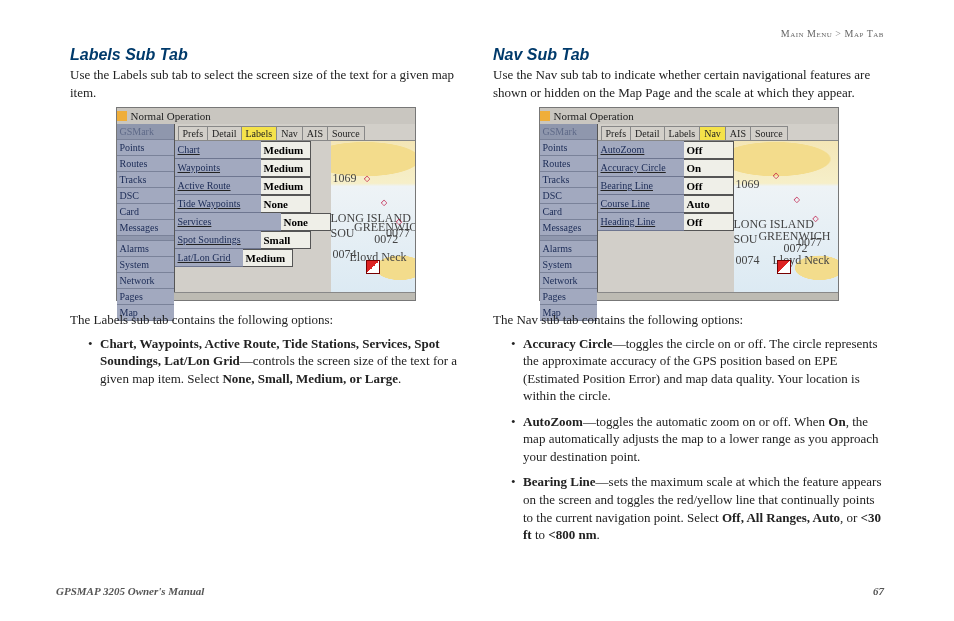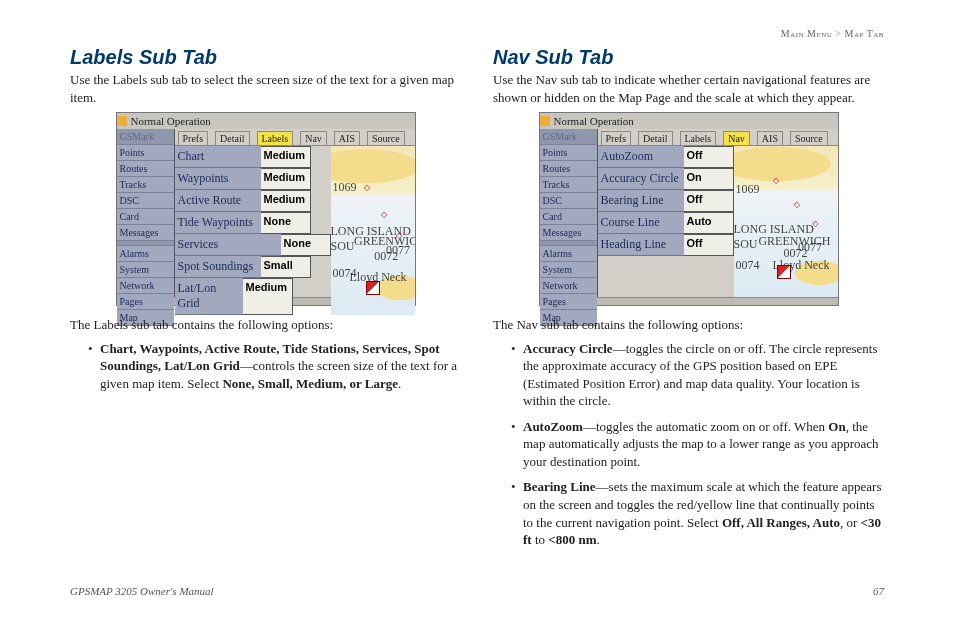--- a/index.html
+++ b/index.html
@@ -29,21 +29,21 @@
     margin-top: 18px;
   }
   .col {
     flex: 1;
     min-width: 0;
   }
   h3.subtab {
     font-family: Arial, Helvetica, sans-serif;
     font-weight: bold;
     font-style: italic;
-    font-size: 20px;
+    font-size: 16px;
     color: #003a6b;
     margin-bottom: 2px;
   }
   p { line-height: 1.35; margin-bottom: 6px; }
   .fig-wrap { text-align: center; margin: 6px 0 10px 0; }
   .fig {
     display: inline-block;
     width: 300px;
     border: 1px solid #777;
     background: #d2cfc9;
@@ -80,56 +80,57 @@
     background: #a2a9bf;
     font-family: Liberation Serif, serif;
   }
   .fig-side .side-item.dim { color: #5f6a88; background: #8f97ad; }
   .fig-main { flex: 1; display: flex; flex-direction: column; }
   .fig-tabs {
     display: flex;
     background: #d2cfc9;
     border-bottom: 1px solid #888;
     padding: 2px 3px 0 3px;
-    gap: 8px;
+    gap: 0;
     font-size: 10px;
   }
   .fig-tab {
     padding: 1px 4px;
     background: #d2cfc9;
     border: 1px solid #888;
     border-bottom: none;
     margin-right: -1px;
     position: relative;
   }
   .fig-tab.active { background: #f5e24a; }
   .fig-content { flex:1; display:flex; }
   .fig-list {
     width: 86px;
     background: #8f97ad;
     border-right: 1px solid #555;
   }
   .fig-row {
     display: flex;
     border-bottom: 1px solid #6e7690;
-    font-size: 12px;
+    font-size: 10px;
     align-items: stretch;
+    text-decoration: underline;
   }
   .fig-row .lbl {
     flex: 1;
     color: #1a2a55;
     padding: 3px 3px;
     background: #a2a9bf;
   }
   .fig-val {
     width: 50px;
     background: #efefe8;
     border: 1px solid #555;
     border-left: none;
-    font-family: Liberation Sans, sans-serif;
+    font-family: Liberation Serif, serif;
     font-size: 11px;
     font-weight: bold;
     padding: 2px 3px;
     color: #000;
   }
   .fig-map {
     flex:1;
     background: linear-gradient(180deg,#f4e6b6 0%, #f6efc9 28%, #eef3f6 30%, #dceaf3 100%);
     position: relative;
     overflow: hidden;
@@ -151,26 +152,27 @@
   .fig-status { height: 8px; background:#bdbbb3; border-top:1px solid #888; }
 
   ul.opts { list-style: none; padding-left: 18px; margin-top: 4px; }
   ul.opts > li { position: relative; padding-left: 12px; margin-bottom: 8px; line-height: 1.35; }
   ul.opts > li::before {
     content: "•"; position: absolute; left: 0; top: 0;
   }
   .footer {
     position: absolute;
     bottom: 24px;
-    left: 70px; right: 70px;
+    left: 56px; right: 70px;
     display: flex;
     justify-content: space-between;
     font-style: italic;
     font-size: 11px;
     color: #555;
+    font-weight: bold;
   }
   .footer .pg { font-style: italic; }
 </style>
 </head>
 <body>
 
 <div class="breadcrumb">
   <span>Main Menu</span>
   <span class="sep">&gt;</span>
   <span>Map Tab</span>

